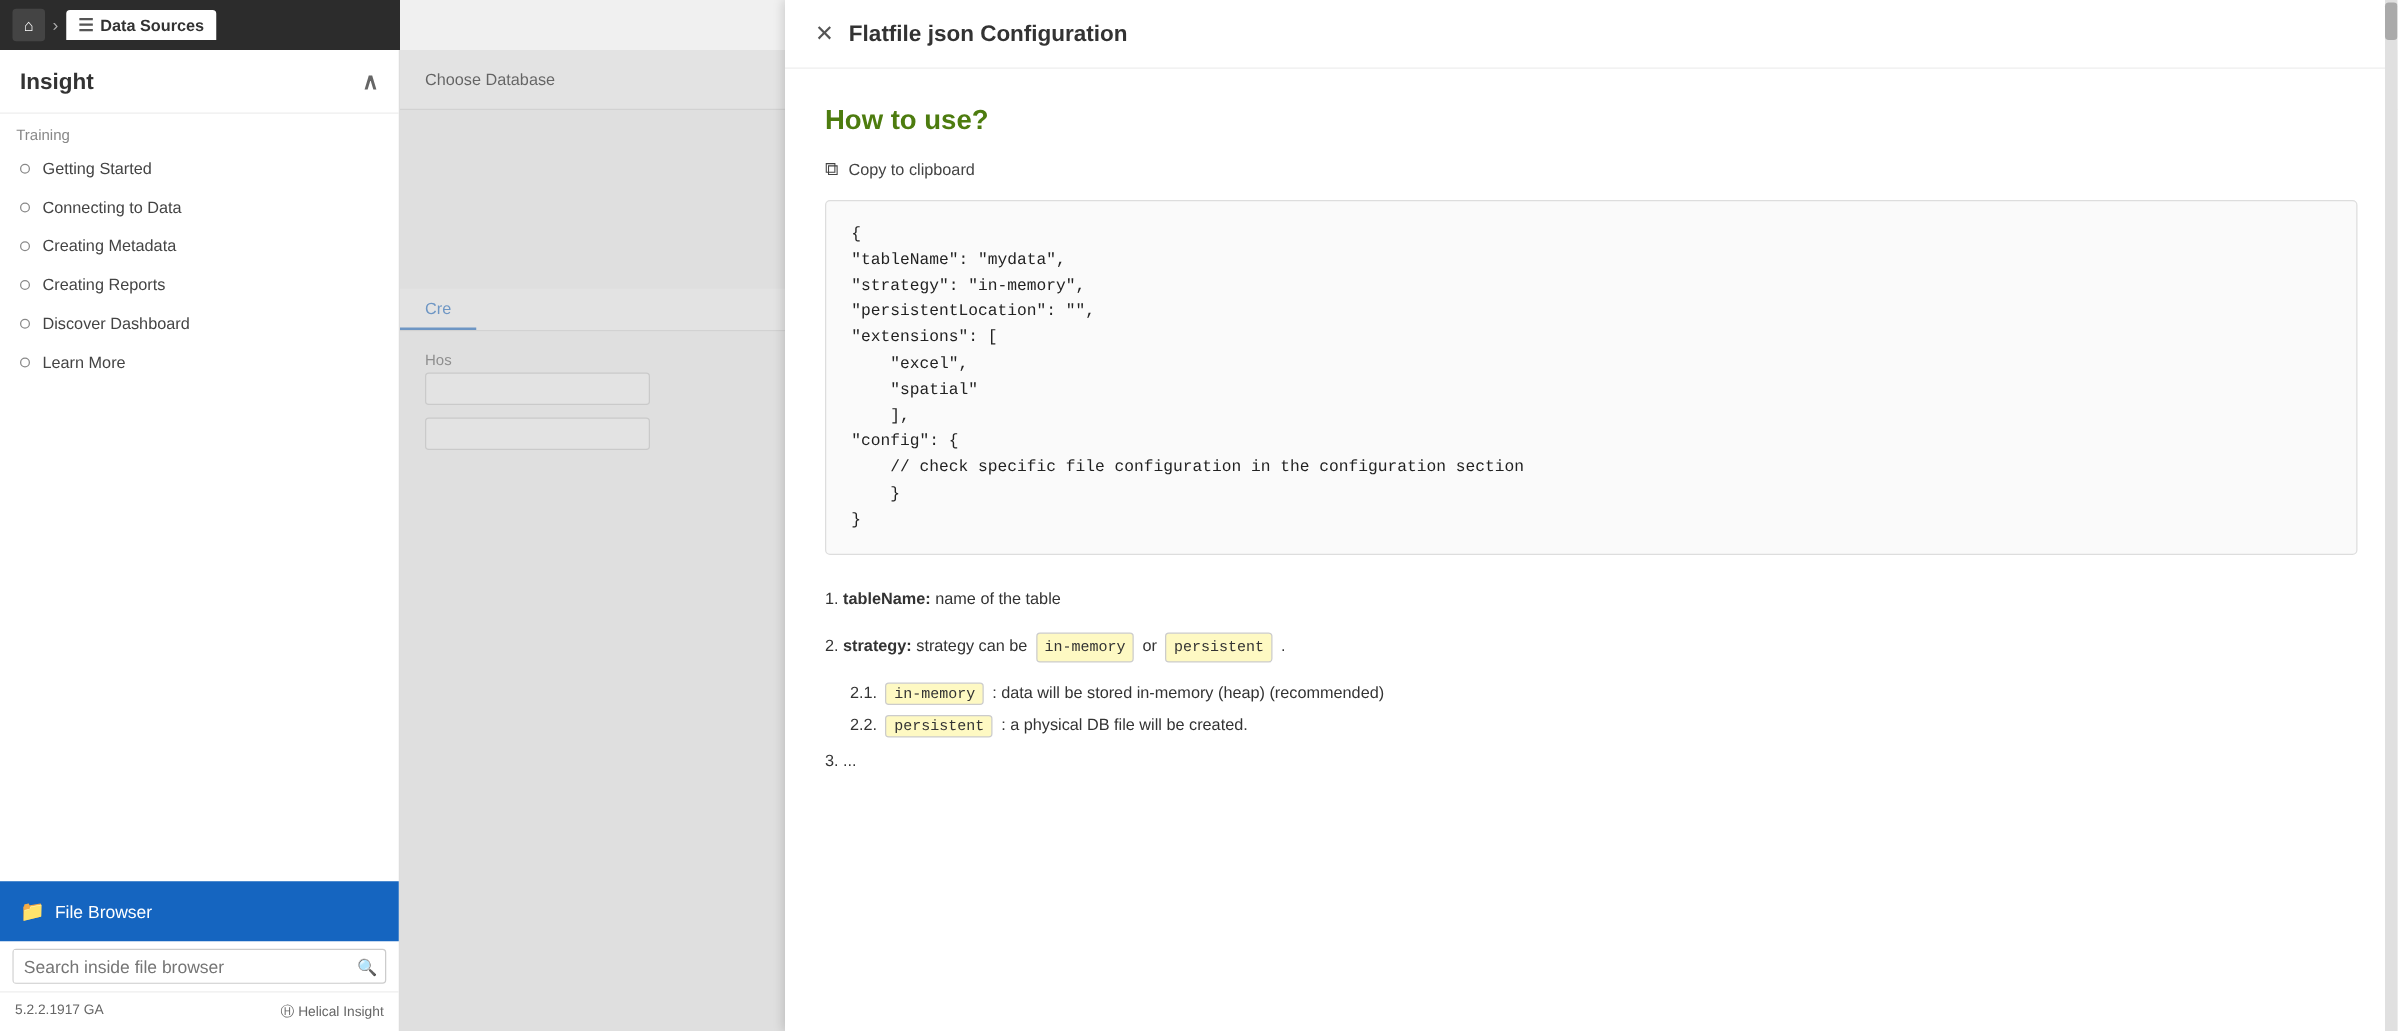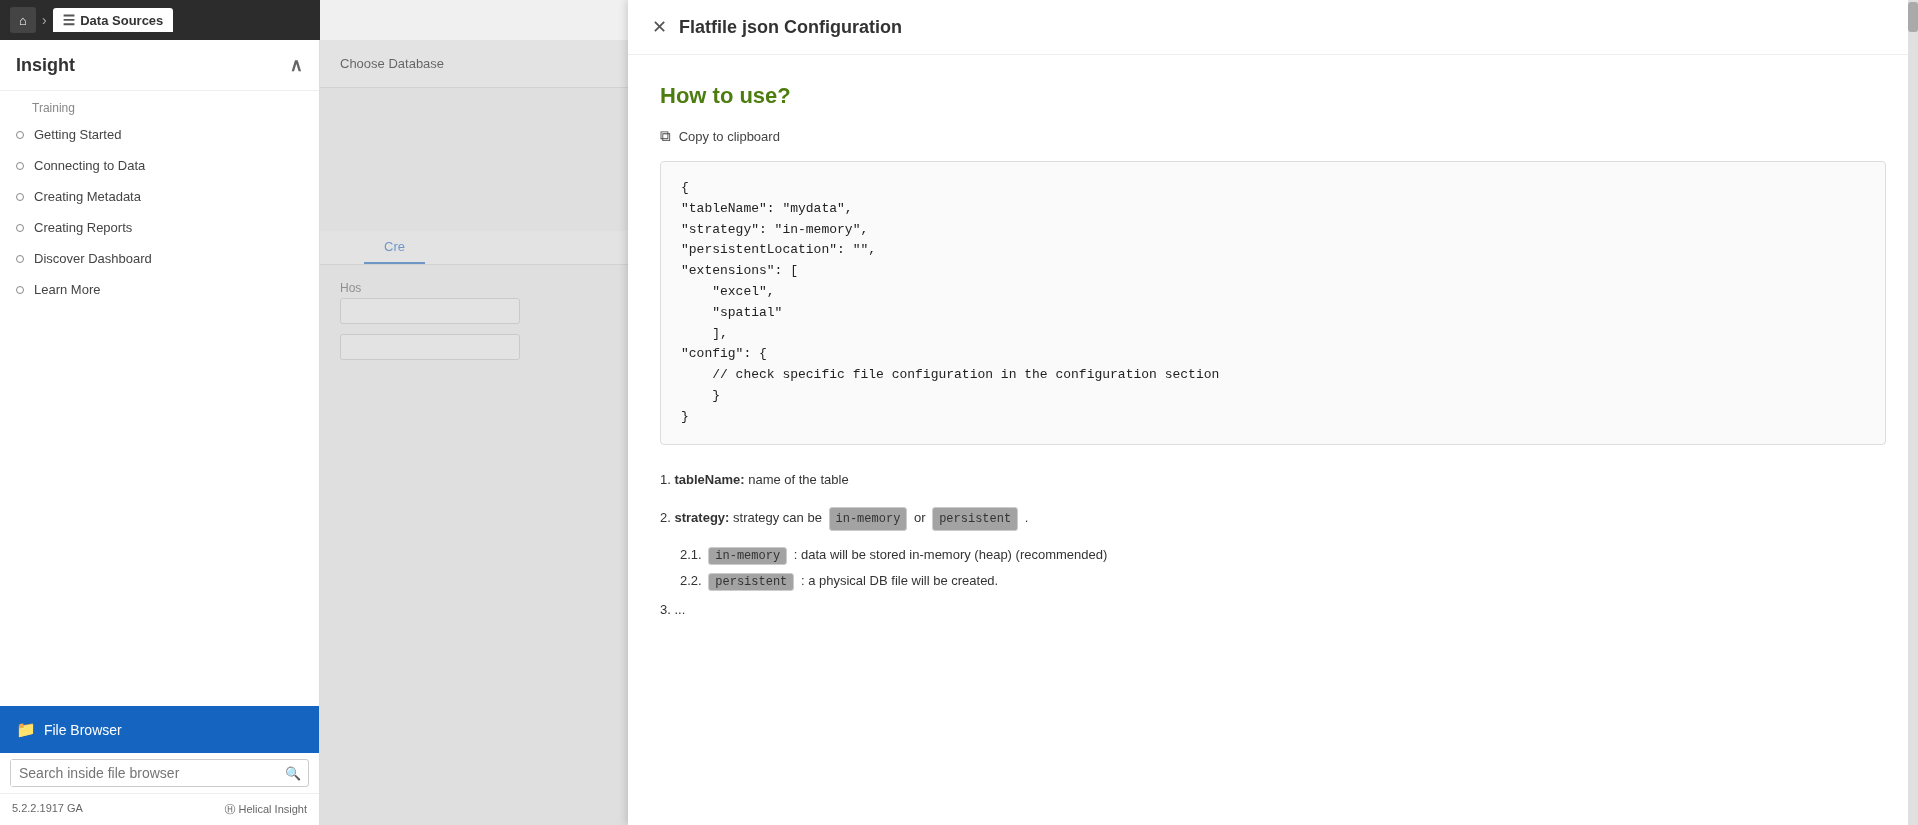--- a/index.html
+++ b/index.html
@@ -27,21 +27,21 @@
     .sidebar {
       position: absolute; top: 40px; left: 0; width: 320px; bottom: 0;
       background: #fff; border-right: 1px solid #ddd; display: flex; flex-direction: column;
     }
     .sidebar-discover {
       display: flex; justify-content: space-between; align-items: center;
       padding: 14px 16px; font-size: 18px; font-weight: bold; color: #333;
       border-bottom: 1px solid #eee;
     }
     .sidebar-discover .collapse-icon { cursor: pointer; color: #666; }
-    .sidebar-section-label { padding: 10px 32px 4px; font-size: 12px; color: #888; }
+    .sidebar-section-label { padding: 10px 13px 4px; font-size: 12px; color: #888; }
     .sidebar-item {
       display: flex; align-items: center; gap: 10px;
       padding: 8px 16px; cursor: pointer; color: #444; font-size: 13px;
     }
     .sidebar-item .bullet { width: 8px; height: 8px; border-radius: 50%; border: 1.5px solid #888; flex-shrink: 0; }
 
     
     .file-browser-btn {
       margin-top: auto;
       background: #1565c0; color: #fff;
@@ -90,21 +90,20 @@
     }
     .flatfile-label { margin-top: 8px; font-size: 13px; color: #333; }
 
     
     .main-tabs {
       display: flex; border-bottom: 1px solid #ddd; background: #fff;
     }
     .main-tab {
       padding: 8px 20px; cursor: pointer; font-size: 13px; color: #666;
       border-bottom: 2px solid transparent;
-      margin-left: 44px;
     }
     .main-tab.active { color: #1565c0; border-bottom-color: #1565c0; }
 
     
     .partial-form { padding: 16px 20px; }
     .form-row { margin-bottom: 10px; }
     .form-row label { font-size: 12px; color: #555; display: block; margin-bottom: 3px; }
     .form-row input { width: 180px; border: 1px solid #ccc; padding: 5px 8px; border-radius: 3px; font-size: 12px; }
 
     
@@ -143,21 +142,21 @@
       background: #fafafa; border: 1px solid #ddd; border-radius: 4px;
       padding: 16px 20px; font-family: 'Courier New', monospace; font-size: 13px;
       color: #222; line-height: 1.6; margin-bottom: 24px;
       white-space: pre;
     }
 
     
     .desc-item { margin-bottom: 16px; font-size: 13px; color: #333; line-height: 1.7; }
     .desc-item .label-bold { font-weight: bold; }
     .inline-badge {
-      display: inline-block; background: #a3a3a3; border: 1px solid #ccc;
+      display: inline-block; background: #fef9c3; border: 1px solid #ccc;
       border-radius: 3px; padding: 1px 6px; font-family: 'Courier New', monospace;
       font-size: 12px; color: #333; margin: 0 3px;
     }
     .sub-item { margin-left: 20px; margin-bottom: 8px; font-size: 13px; color: #333; }
 
     
     .config-panel-body::-webkit-scrollbar { width: 8px; }
     .config-panel-body::-webkit-scrollbar-track { background: #f0f0f0; }
     .config-panel-body::-webkit-scrollbar-thumb { background: #bbb; border-radius: 4px; }
 

